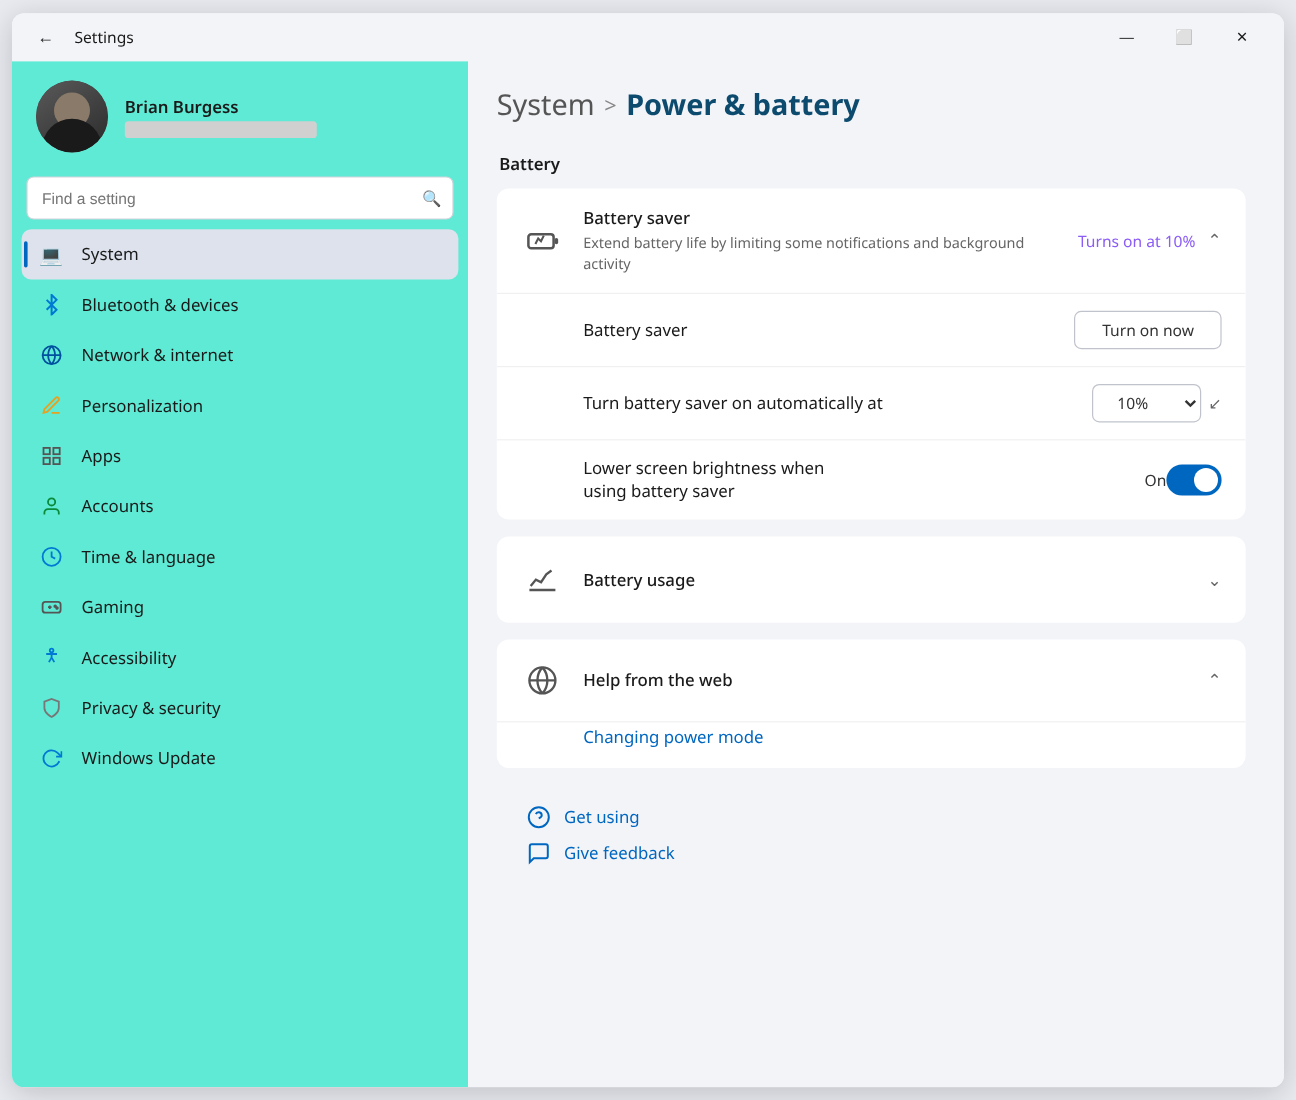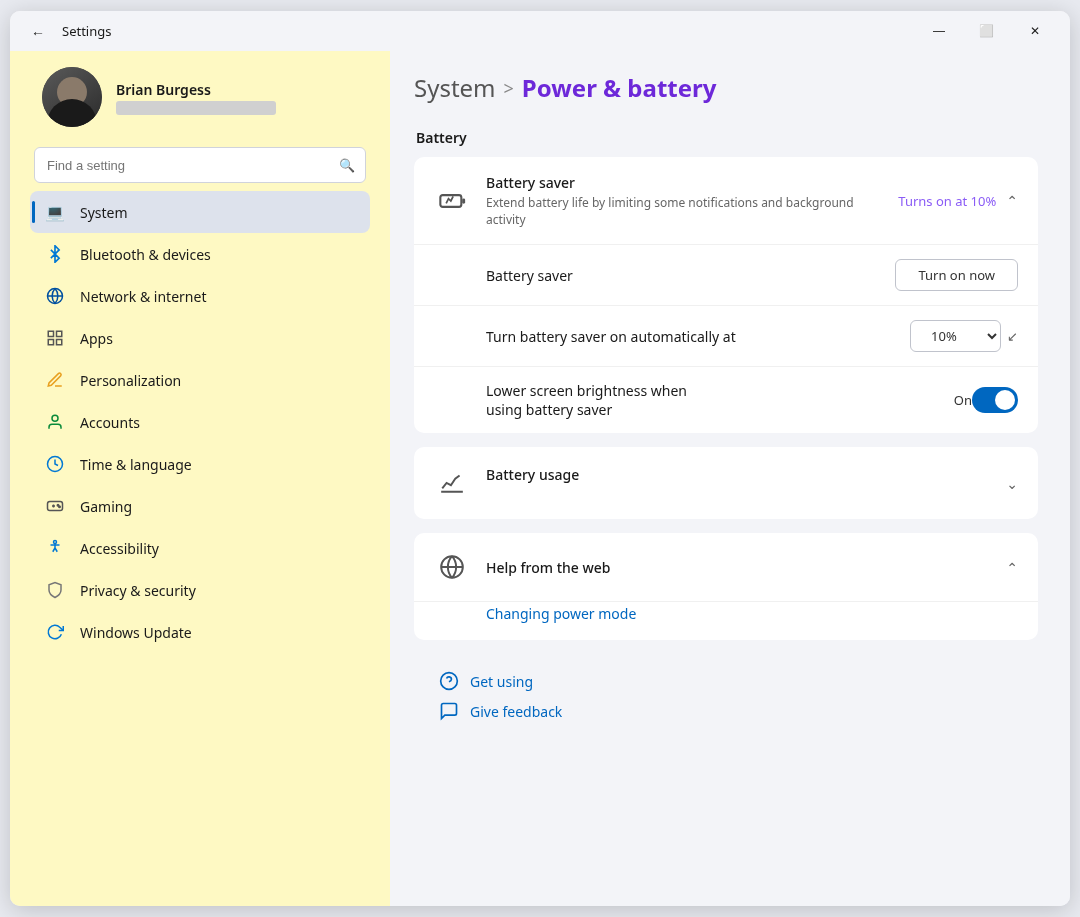--- a/index.html
+++ b/index.html
@@ -68,24 +68,24 @@
       color: #1a1a1a;
     }
     .main-content {
       display: flex;
       flex: 1;
       overflow: hidden;
     }
     
     .sidebar {
       width: 380px;
-      background: #fef9c3;
+      background: #5eead4;
       display: flex;
       flex-direction: column;
-      padding: 0 20px;
+      padding: 0 8px;
       flex-shrink: 0;
       overflow-y: auto;
     }
     .user-profile {
       display: flex;
       align-items: center;
       padding: 16px 12px 20px 12px;
       gap: 14px;
     }
     .avatar {
@@ -224,21 +224,21 @@
       color: #555;
       font-weight: 400;
     }
     .breadcrumb-sep {
       font-size: 18px;
       color: #888;
     }
     .breadcrumb-current {
       font-size: 24px;
       font-weight: 700;
-      color: #6d28d9;
+      color: #0c4a6e;
     }
     .section-title {
       font-size: 14px;
       font-weight: 600;
       color: #1a1a1a;
       margin-bottom: 10px;
       margin-left: 2px;
     }
     .card {
       background: white;
@@ -349,20 +349,21 @@
       top: 3px;
       right: 3px;
       width: 20px;
       height: 20px;
       background: white;
       border-radius: 50%;
     }
     
     .simple-card-row {
       display: flex;
+      align-items: center;
       padding: 18px 20px;
       gap: 16px;
     }
     
     .help-card { margin-bottom: 14px; }
     .help-header {
       display: flex;
       align-items: center;
       padding: 16px 20px;
       gap: 16px;
@@ -454,37 +455,37 @@
         <div class="nav-item">
           <span class="nav-icon network">
             <svg width="18" height="18" viewBox="0 0 24 24" fill="none" stroke="#0050a0" stroke-width="2">
                 <circle cx="12" cy="12" r="10"></circle>
                 <path d="M2 12h20M12 2a15 15 0 0 1 0 20M12 2a15 15 0 0 0 0 20"></path>
               </svg>
           </span>
           <span>Network &amp; internet</span>
         </div>
         <div class="nav-item">
+          <span class="nav-icon personalization">
+            <svg width="18" height="18" viewBox="0 0 24 24" fill="none" stroke="#e8a020" stroke-width="2">
+                <path d="M12 20h9M16.5 3.5a2.12 2.12 0 0 1 3 3L7 19l-4 1 1-4L16.5 3.5z"></path>
+              </svg>
+          </span>
+          <span>Personalization</span>
+        </div>
+        <div class="nav-item">
           <span class="nav-icon apps">
             <svg width="18" height="18" viewBox="0 0 24 24" fill="none" stroke="#555" stroke-width="2">
                 <rect x="3" y="3" width="7" height="7"></rect>
                 <rect x="14" y="3" width="7" height="7"></rect>
                 <rect x="3" y="14" width="7" height="7"></rect>
                 <rect x="14" y="14" width="7" height="7"></rect>
               </svg>
           </span>
           <span>Apps</span>
-        </div>
-        <div class="nav-item">
-          <span class="nav-icon personalization">
-            <svg width="18" height="18" viewBox="0 0 24 24" fill="none" stroke="#e8a020" stroke-width="2">
-                <path d="M12 20h9M16.5 3.5a2.12 2.12 0 0 1 3 3L7 19l-4 1 1-4L16.5 3.5z"></path>
-              </svg>
-          </span>
-          <span>Personalization</span>
         </div>
         <div class="nav-item">
           <span class="nav-icon accounts">
             <svg width="18" height="18" viewBox="0 0 24 24" fill="none" stroke="#0a8a3a" stroke-width="2">
                 <path d="M20 21v-2a4 4 0 0 0-4-4H8a4 4 0 0 0-4 4v2"></path>
                 <circle cx="12" cy="7" r="4"></circle>
               </svg>
           </span>
           <span>Accounts</span>
         </div>

